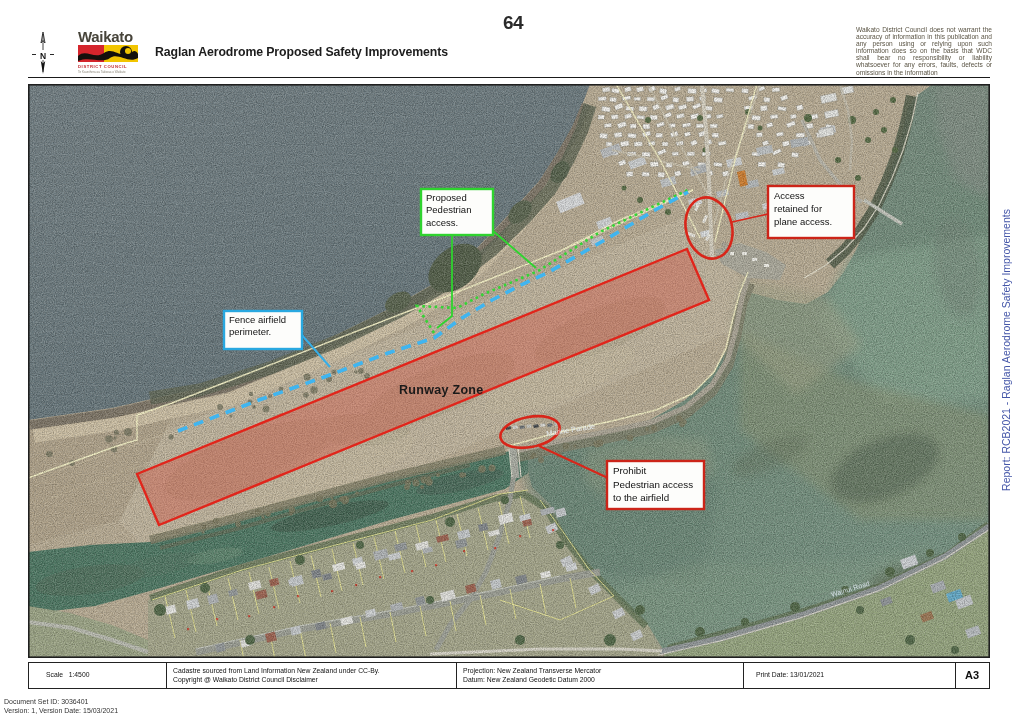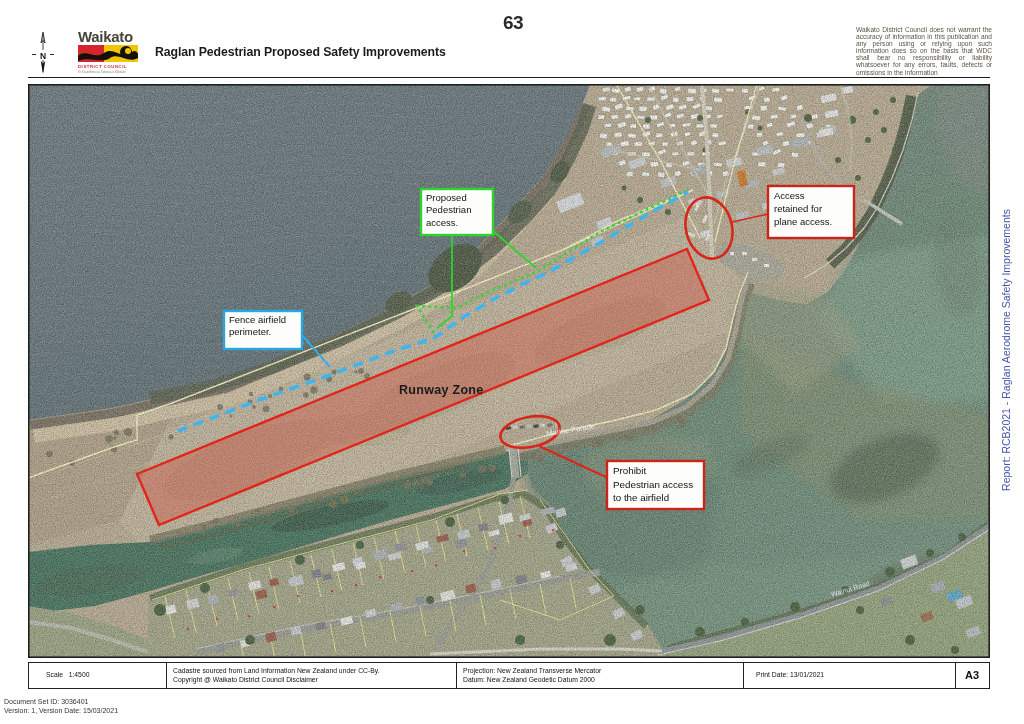--- a/index.html
+++ b/index.html
@@ -24,23 +24,23 @@
   <text x="4" y="14" font-size="15" font-weight="bold" fill="#47443a" font-family="Liberation Sans, sans-serif" letter-spacing="-0.3">Waikato</text>
   <rect x="4" y="17" width="26" height="17" fill="#d5252c"></rect>
   <rect x="30" y="17" width="34" height="17" fill="#f2c500"></rect>
   <path d="M4,28 C12,20 20,32 30,25 C40,18 46,32 58,24 C62,21 64,26 64,26 L64,30 C54,36 44,24 36,30 C28,36 16,28 4,33 Z" fill="#14100c"></path>
   <circle cx="52" cy="24" r="6" fill="#14100c"></circle>
   <circle cx="54" cy="23" r="3" fill="#f2c500"></circle>
   <text x="4" y="40" font-size="4.2" font-weight="bold" fill="#c0272d" font-family="Liberation Sans, sans-serif" letter-spacing="0.6">DISTRICT COUNCIL</text>
   <text x="4" y="44.5" font-size="3" fill="#8a8578" font-family="Liberation Sans, sans-serif">Te Kaunihera aa Takiwaa o Waikato</text>
 </svg>
 
-<div class="abs" style="left:155px;top:45px;font-size:12.3px;font-weight:bold;color:#1c1c1c;letter-spacing:-0.1px">Raglan Pedestrian Proposed Safety Improvements</div>
-
-<div class="abs" style="left:503px;top:12px;font-size:19px;font-weight:800;color:#2a2a2a;letter-spacing:-0.5px">63</div>
+<div class="abs" style="left:155px;top:45px;font-size:12.3px;font-weight:bold;color:#1c1c1c;letter-spacing:-0.1px">Raglan Aerodrome Proposed Safety Improvements</div>
+
+<div class="abs" style="left:503px;top:12px;font-size:19px;font-weight:800;color:#2a2a2a;letter-spacing:-0.5px">64</div>
 
 <div class="abs" style="left:856px;top:26px;width:136px;font-size:6.6px;line-height:7.1px;color:#5a5444;text-align:justify">Waikato District Council does not warrant the accuracy of information in this publication and any person using or relying upon such information does so on the basis that WDC shall bear no responsibility or liability whatsoever for any errors, faults, defects or omissions in the information</div>
 
 <div class="abs" style="left:28px;top:77px;width:962px;height:0;border-top:1.5px solid #1a1a1a"></div>
 
 <svg class="abs" style="left:28px;top:84px" width="962" height="574" viewBox="28 84 962 574">
 <defs>
   <linearGradient id="gwNW" x1="0" y1="0" x2="0.6" y2="1">
     <stop offset="0" stop-color="#6e7b80"></stop>
     <stop offset="0.55" stop-color="#67767b"></stop>

